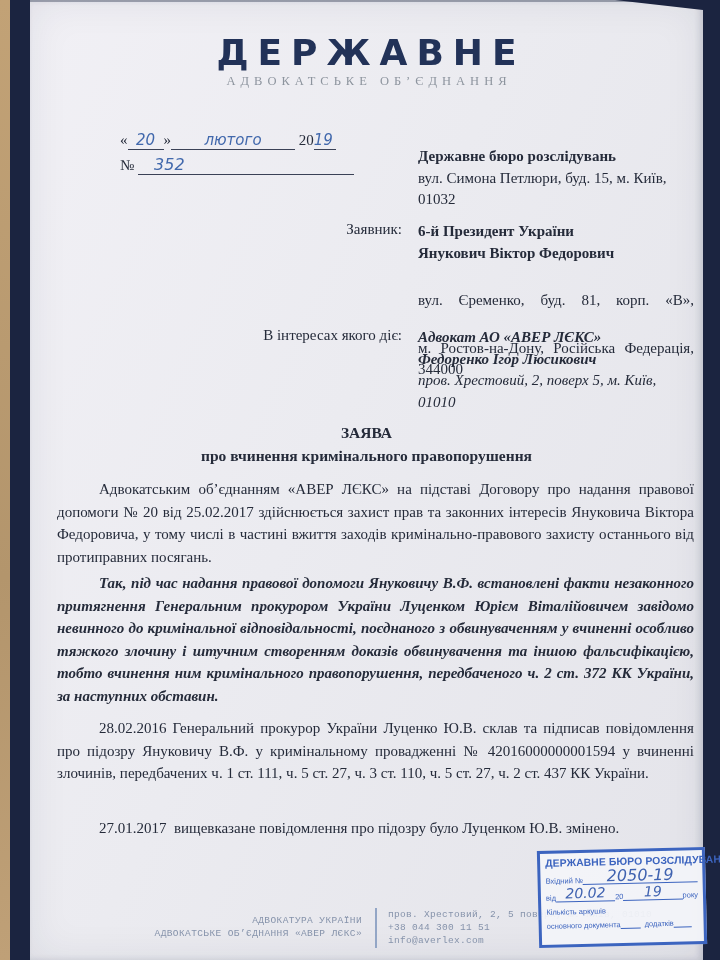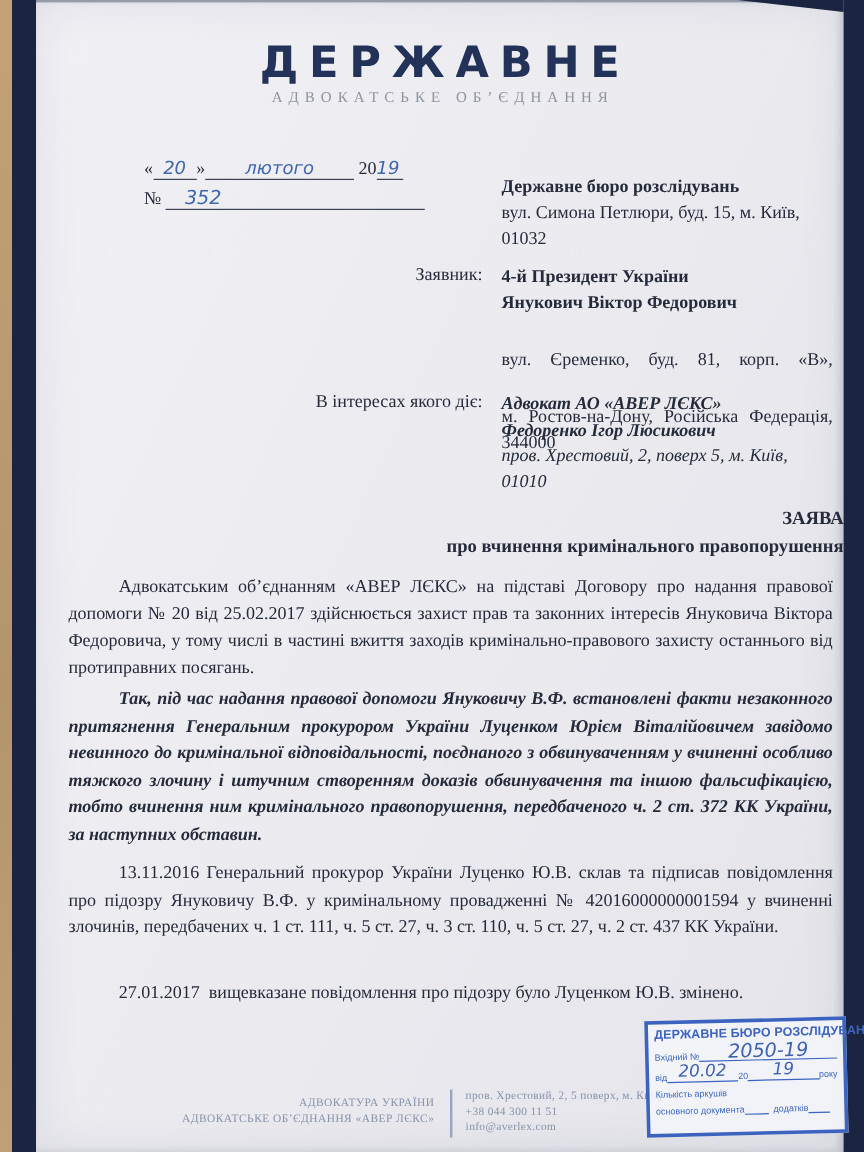--- a/index.html
+++ b/index.html
@@ -42,21 +42,21 @@
   .b{font-weight:bold;}
   .party-label{position:absolute;left:0;width:372px;text-align:right;font-weight:normal;font-size:15px;}
   .party-value{position:absolute;left:388px;width:276px;font-size:15px;line-height:21.5px;}
   .lbl-applicant{top:221px;}
   .val-applicant{top:221px;}
   .lbl-representative{top:327px;}
   .val-representative{top:327px;font-style:italic;}
   .jl{text-align:justify;text-align-last:justify;margin-top:26px;}
 
   
-  .doc-title{position:absolute;top:421px;left:0;right:0;margin:0;text-align:right;
+  .doc-title{position:absolute;top:421px;left:0;right:0;margin:0;text-align:center;
     font-size:15.5px;font-weight:bold;line-height:23px;}
   .para{position:absolute;left:27px;width:637px;margin:0;font-size:15px;line-height:22.5px;
     text-align:justify;text-indent:42px;}
   .p1{top:478px;}
   .p2{top:572px;font-weight:bold;font-style:italic;}
   .p3{top:717px;}
   .p4{top:817px;}
 
   
   .stamp{position:absolute;left:508px;top:849px;width:152px;height:84px;
@@ -69,21 +69,21 @@
   .stamp-hw{font-size:16px;line-height:15px;color:#3f62b0;font-family:"DejaVu Sans",sans-serif;font-style:italic;}
   .fill{flex:1;border-bottom:1px solid #3c64bf;text-align:center;}
   .stamp-date .stamp-hw{font-size:14px;}
   .stamp-meta{margin-top:5px;font-size:7.5px;display:flex;align-items:flex-end;}
   .blank{display:inline-block;border-bottom:1px solid #3c64bf;height:7px;}
   .blank-a{width:20px;margin-right:4px;}
   .blank-b{width:18px;}
 
   
   .footer{position:absolute;top:907px;left:0;right:0;height:45px;
-    font-family:Liberation Serif, serif;font-size:9.5px;color:#8693ab;z-index:2;}
+    font-family:Liberation Mono, monospace;font-size:9.5px;color:#8693ab;z-index:2;}
   .f-left{position:absolute;left:0;top:7px;width:332px;text-align:right;line-height:13px;letter-spacing:0.4px;}
   .f-div{position:absolute;left:345px;top:1px;width:2px;height:40px;background:#93a6c6;}
   .f-right{position:absolute;left:358px;top:1px;width:300px;line-height:13px;letter-spacing:0.3px;}
 </style>
 </head>
 <body>
 
 <div class="table-strip"></div>
 
 <div class="paper">
@@ -107,21 +107,21 @@
   </section>
 
   <section class="recipient">
     <div class="b">Державне бюро розслідувань</div>
     <div>вул. Симона Петлюри, буд. 15, м. Київ,</div>
     <div>01032</div>
   </section>
 
   <div class="party-label lbl-applicant">Заявник:</div>
   <div class="party-value val-applicant">
-    <div class="b">4-й Президент України</div>
+    <div class="b">6-й Президент України</div>
     <div class="b">Янукович Віктор Федорович</div>
     <div class="jl">вул. Єременко, буд. 81, корп. «В»,</div>
     <div class="jl">м. Ростов-на-Дону, Російська Федерація,</div>
     <div>344000</div>
   </div>
 
   <div class="party-label lbl-representative">В інтересах якого діє:</div>
   <div class="party-value val-representative">
     <div class="b">Адвокат АО «АВЕР ЛЄКС»</div>
     <div class="b">Федоренко Ігор Люсикович</div>
@@ -129,21 +129,21 @@
     <div>01010</div>
   </div>
 
   <h1 class="doc-title">
     <div>ЗАЯВА</div>
     <div>про вчинення кримінального правопорушення</div>
   </h1>
 
   <p class="para p1">Адвокатським об’єднанням «АВЕР ЛЄКС» на підставі Договору про надання правової допомоги № 20 від 25.02.2017 здійснюється захист прав та законних інтересів Януковича Віктора Федоровича, у тому числі в частині вжиття заходів кримінально-правового захисту останнього від протиправних посягань.</p>
   <p class="para p2">Так, під час надання правової допомоги Януковичу В.Ф. встановлені факти незаконного притягнення Генеральним прокурором України Луценком Юрієм Віталійовичем завідомо невинного до кримінальної відповідальності, поєднаного з обвинуваченням у вчиненні особливо тяжкого злочину і штучним створенням доказів обвинувачення та іншою фальсифікацією, тобто вчинення ним кримінального правопорушення, передбаченого ч. 2 ст. 372 КК України, за наступних обставин.</p>
-  <p class="para p3">13.11.2016 Генеральний прокурор України Луценко Ю.В. склав та підписав повідомлення про підозру Януковичу В.Ф. у кримінальному провадженні № 42016000000001594 у вчиненні злочинів, передбачених ч. 1 ст. 111, ч. 5 ст. 27, ч. 3 ст. 110, ч. 5 ст. 27, ч. 2 ст. 437 КК України.</p>
+  <p class="para p3">28.02.2016 Генеральний прокурор України Луценко Ю.В. склав та підписав повідомлення про підозру Януковичу В.Ф. у кримінальному провадженні № 42016000000001594 у вчиненні злочинів, передбачених ч. 1 ст. 111, ч. 5 ст. 27, ч. 3 ст. 110, ч. 5 ст. 27, ч. 2 ст. 437 КК України.</p>
   <p class="para p4">27.01.2017 &nbsp;вищевказане повідомлення про підозру було Луценком Ю.В. змінено.</p>
 
   <div class="stamp">
     <div class="stamp-title">ДЕРЖАВНЕ БЮРО РОЗСЛІДУВАНЬ</div>
     <div class="stamp-line">
       <span class="stamp-small">Вхідний №</span>
       <span class="fill stamp-hw">2050-19</span>
     </div>
     <div class="stamp-line stamp-date">
       <span class="stamp-small">від</span>

